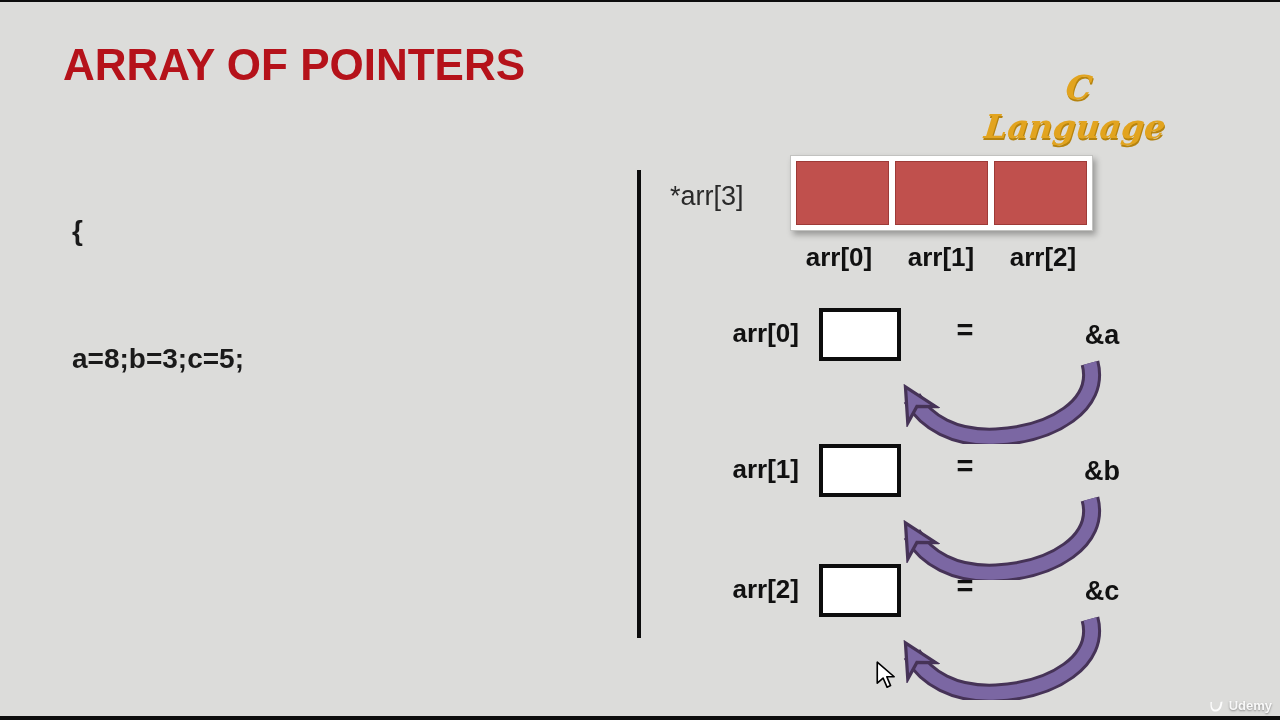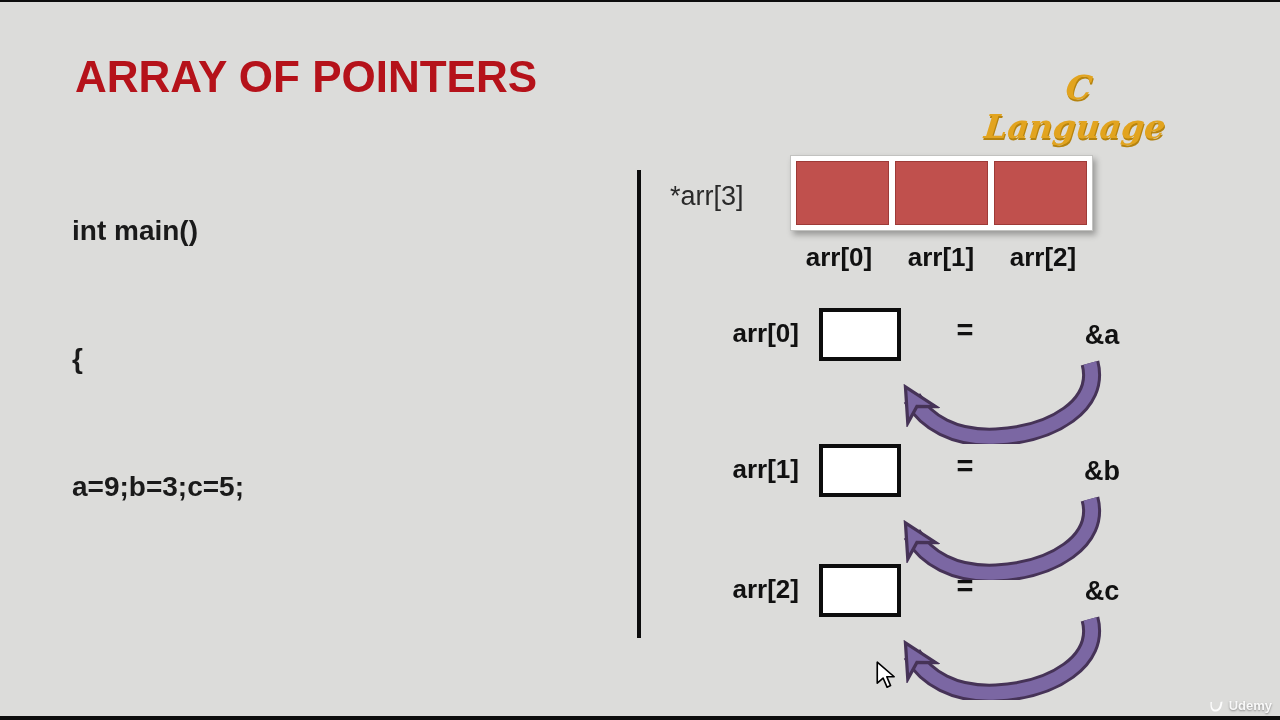--- a/index.html
+++ b/index.html
@@ -4,21 +4,21 @@
 <style>
   html,body{margin:0;padding:0;background:#000;}
   .slide{
     position:relative;width:1280px;height:720px;overflow:hidden;
     background:#dcdcda;font-family:"Liberation Sans",sans-serif;
   }
   .edge-top{position:absolute;left:0;top:0;width:1280px;height:2px;background:#0d0d0d;}
   .edge-bottom{position:absolute;left:0;bottom:0;width:1280px;height:4px;background:#0d0d0d;}
 
   .title{
-    position:absolute;left:63px;top:40px;margin:12px;
+    position:absolute;left:63px;top:40px;margin:0;
     font-size:44px;font-weight:bold;letter-spacing:0px;color:#b5121a;
   }
   .brand{
     position:absolute;left:972px;top:68px;width:210px;text-align:center;
     font-family:"DejaVu Serif",serif;font-style:italic;font-weight:bold;
     font-size:33px;color:#e2a41f;text-shadow:1px 2px 0 #b5830f;
     transform:skewX(-6deg);
   }
 
   .code{
@@ -78,23 +78,22 @@
 </head>
 <body>
 
 <div class="slide">
   <div class="edge-top"></div>
 
   <h1 class="title">ARRAY OF POINTERS</h1>
   <div class="brand">C Language</div>
 
   <div class="code">
-    <div>int main()</div>
     <div>{</div>
-    <div>a=9;b=3;c=5;</div>
+    <div>a=8;b=3;c=5;</div>
     
     
     
     
     
     
     
     
     
   </div>

